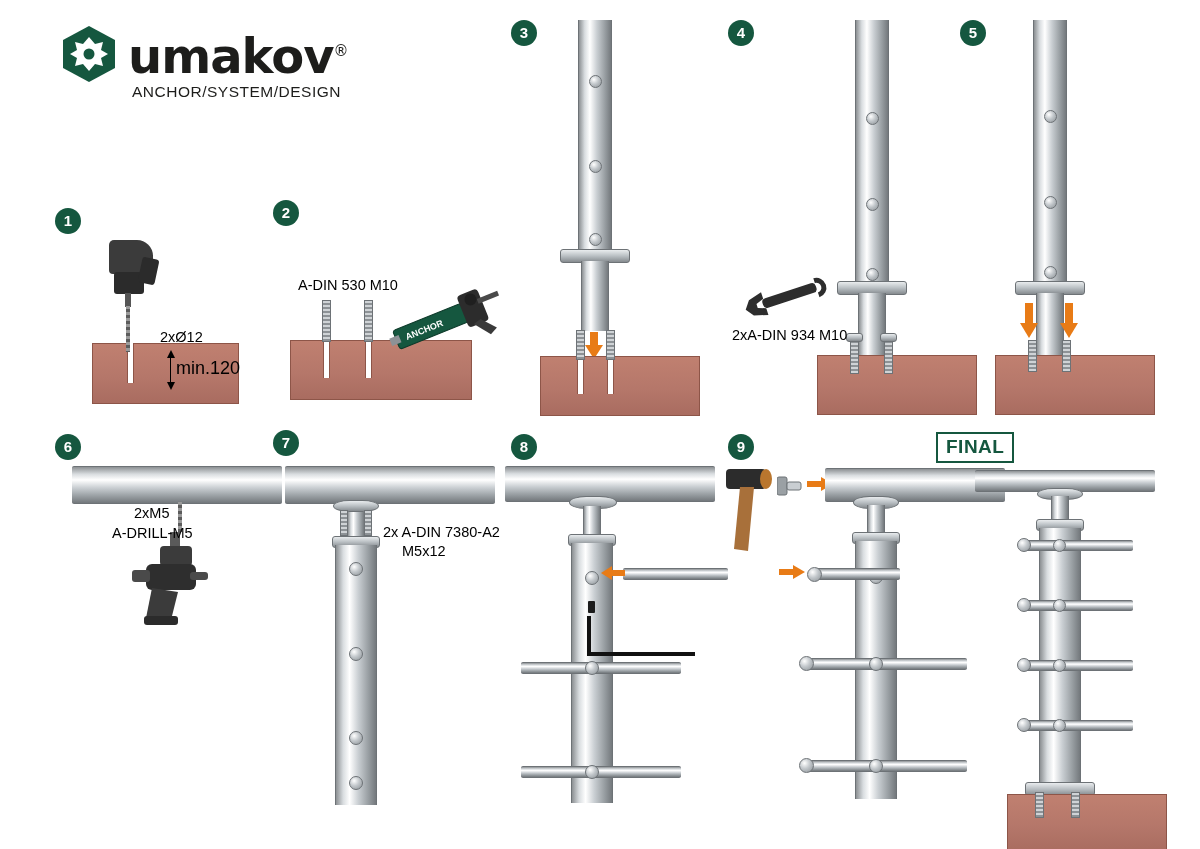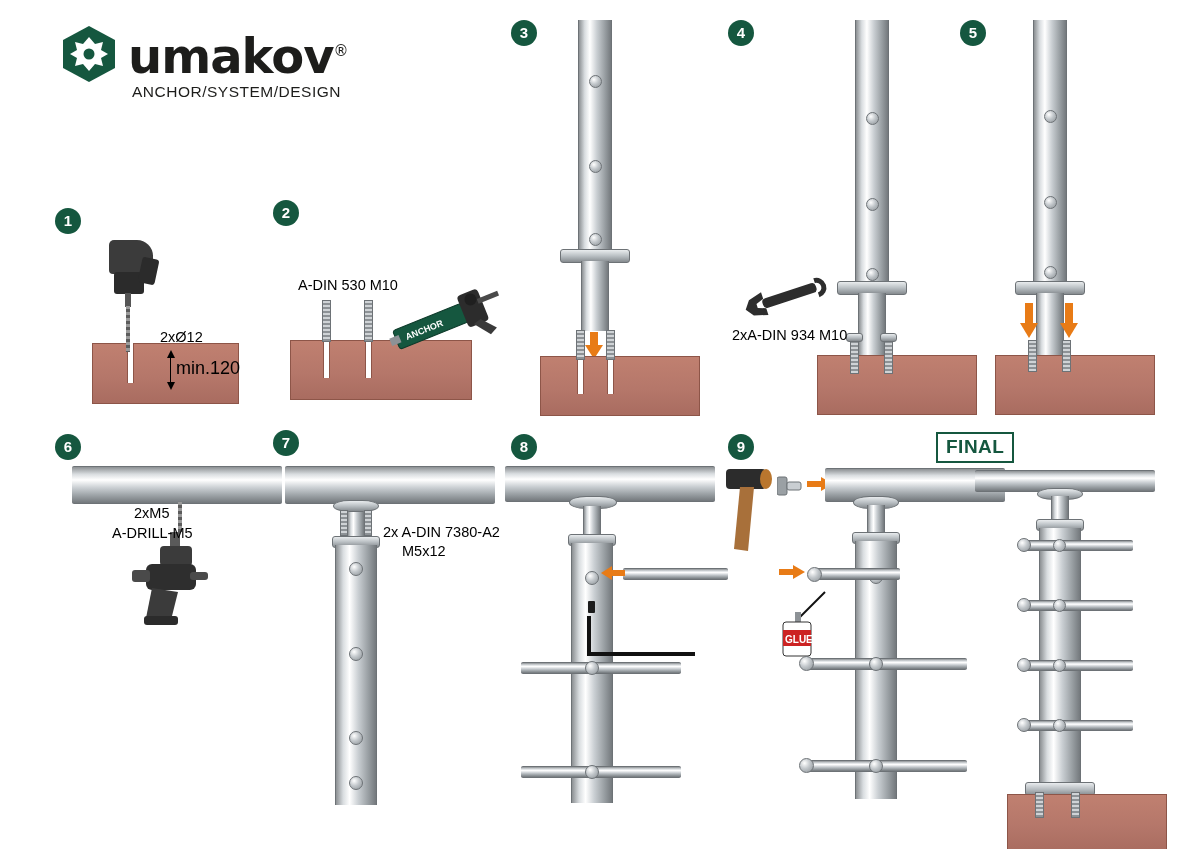--- a/index.html
+++ b/index.html
@@ -341,29 +341,20 @@
     <div class="abs flange" style="left:137px; top:72px; width:46px; height:10px;"></div>
     <div class="abs post" style="left:140px; top:81px; width:40px; height:258px;"></div>
     <div class="abs boss" style="left:154px; top:110px; width:12px; height:12px;"></div>
     <div class="abs rail" style="left:100px; top:108px; width:85px; height:10px;"></div>
     <div class="abs boss" style="left:92px; top:107px; width:13px; height:13px;"></div>
     <svg class="abs" style="left:64px; top:104px;" width="26" height="16">
       <rect x="0" y="5" width="15" height="6" fill="#e87b16"></rect>
       <polygon points="26,8 14,1 14,15" fill="#e87b16"></polygon>
     </svg>
 
-    <div class="abs" style="left:58px; top:130px; width:60px; height:80px;">
-      <svg width="60" height="80" viewBox="0 0 60 80">
-        <line x1="52" y1="2" x2="26" y2="28" stroke="#111" stroke-width="2"></line>
-        <rect x="22" y="22" width="6" height="12" fill="#8d9296"></rect>
-        <rect x="10" y="32" width="28" height="34" rx="3" fill="#ffffff" stroke="#333"></rect>
-        <rect x="10" y="40" width="28" height="16" fill="#cc2222"></rect>
-        <text x="12" y="53" font-family="Liberation Sans, sans-serif" font-size="10" font-weight="bold" fill="#ffffff">GLUE</text>
-      </svg>
-    </div>
     <div class="abs rail" style="left:92px; top:198px; width:160px; height:10px;"></div>
     <div class="abs boss" style="left:154px; top:197px; width:12px; height:12px;"></div>
     <div class="abs boss" style="left:84px; top:196px; width:13px; height:13px;"></div>
     <div class="abs rail" style="left:92px; top:300px; width:160px; height:10px;"></div>
     <div class="abs boss" style="left:154px; top:299px; width:12px; height:12px;"></div>
     <div class="abs boss" style="left:84px; top:298px; width:13px; height:13px;"></div>
   </div>
 
   <div class="abs final-badge" style="left:936px; top:432px;">FINAL</div>
   <div class="abs" style="left:975px; top:470px; width:210px; height:370px;">

